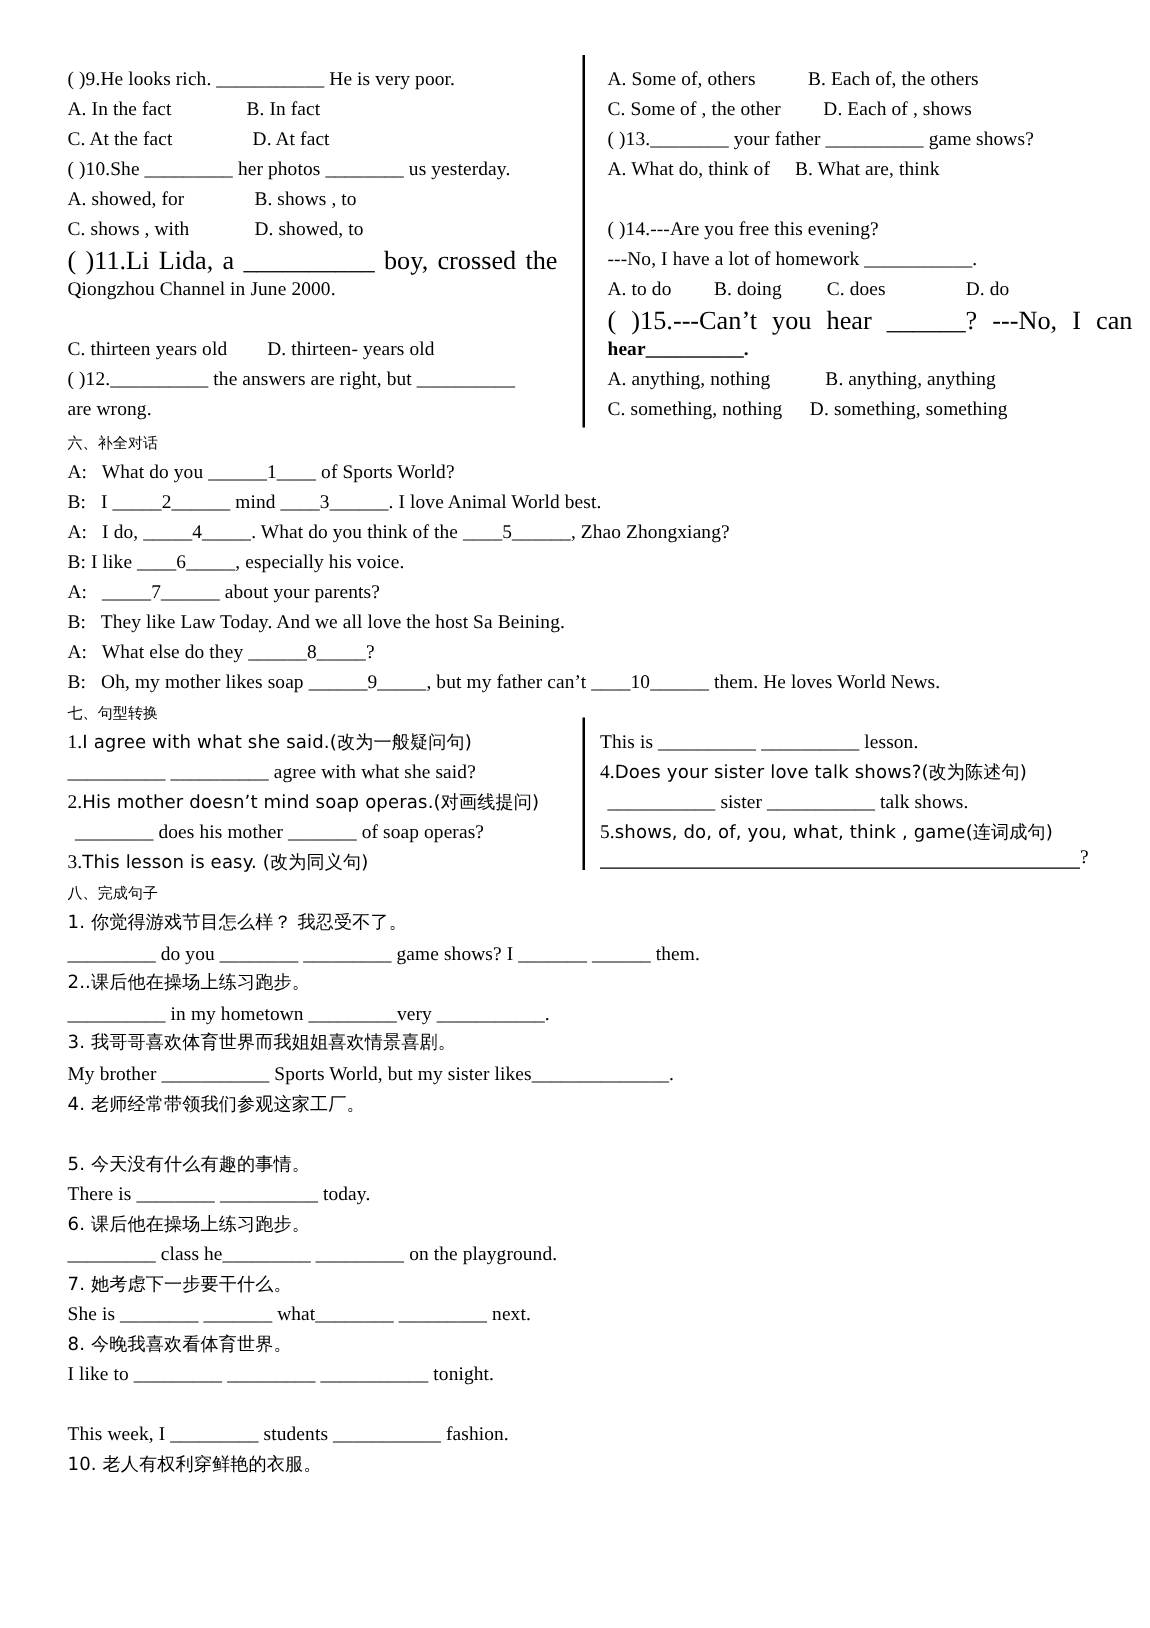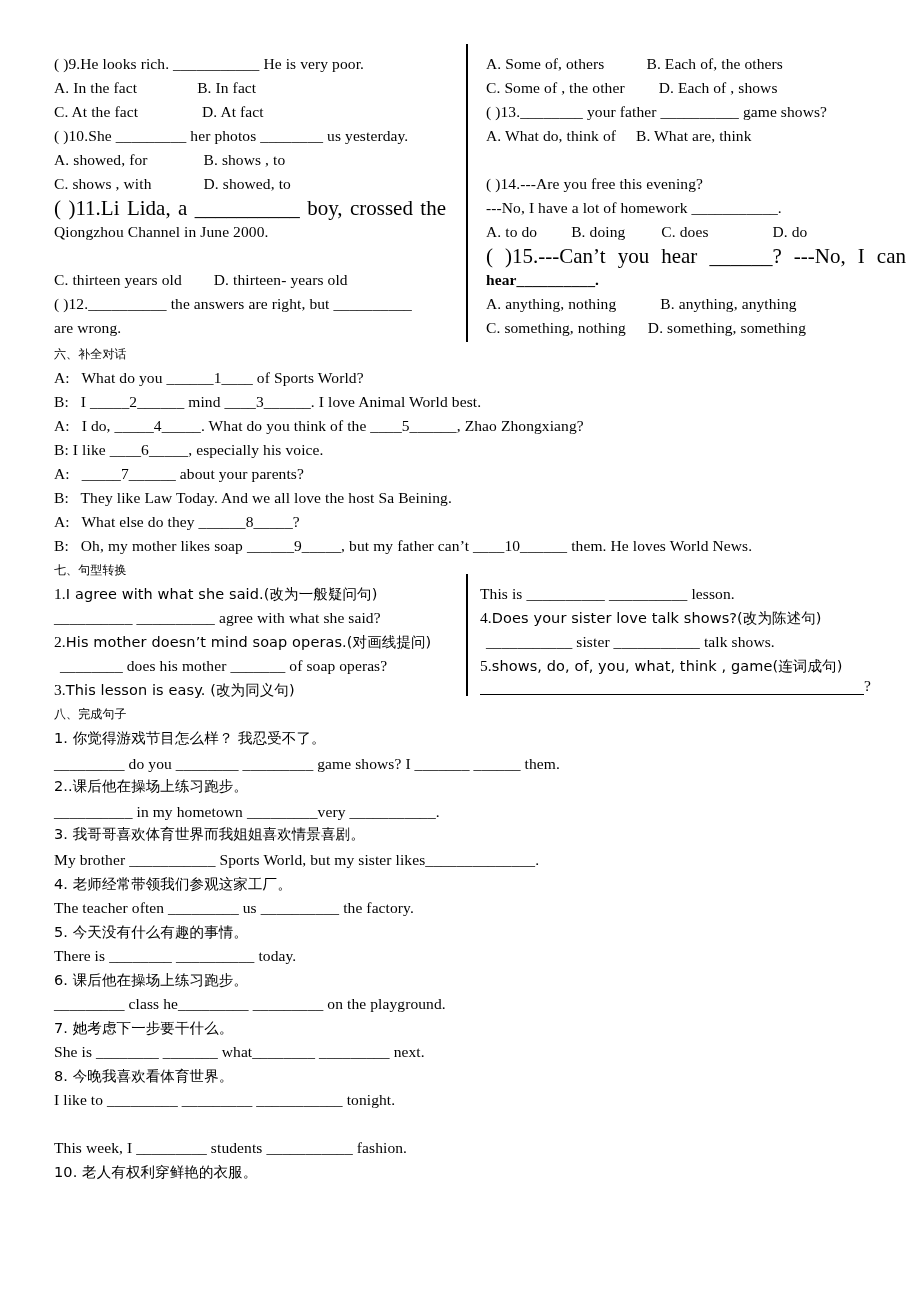--- a/index.html
+++ b/index.html
@@ -256,23 +256,20 @@
     <span>我哥哥喜欢体育世界而我姐姐喜欢情景喜剧。</span>
   </div>
   <div class="ln" style="left:54px; top:848px;">
     <span>My brother ___________ Sports World, but my sister likes______________.</span>
   </div>
 
   <div class="ln cn" style="left:54px; top:872px;">
     <span>4.</span>
     <span>老师经常带领我们参观这家工厂。</span>
   </div>
-  <div class="ln" style="left:54px; top:896px;">
-    <span>The teacher often _________ us __________  the factory.</span>
-  </div>
 
   <div class="ln cn" style="left:54px; top:920px;">
     <span>5.</span>
     <span>今天没有什么有趣的事情。</span>
   </div>
   <div class="ln" style="left:54px; top:944px;">
     <span>There is ________  __________  today.</span>
   </div>
 
   <div class="ln cn" style="left:54px; top:968px;">

